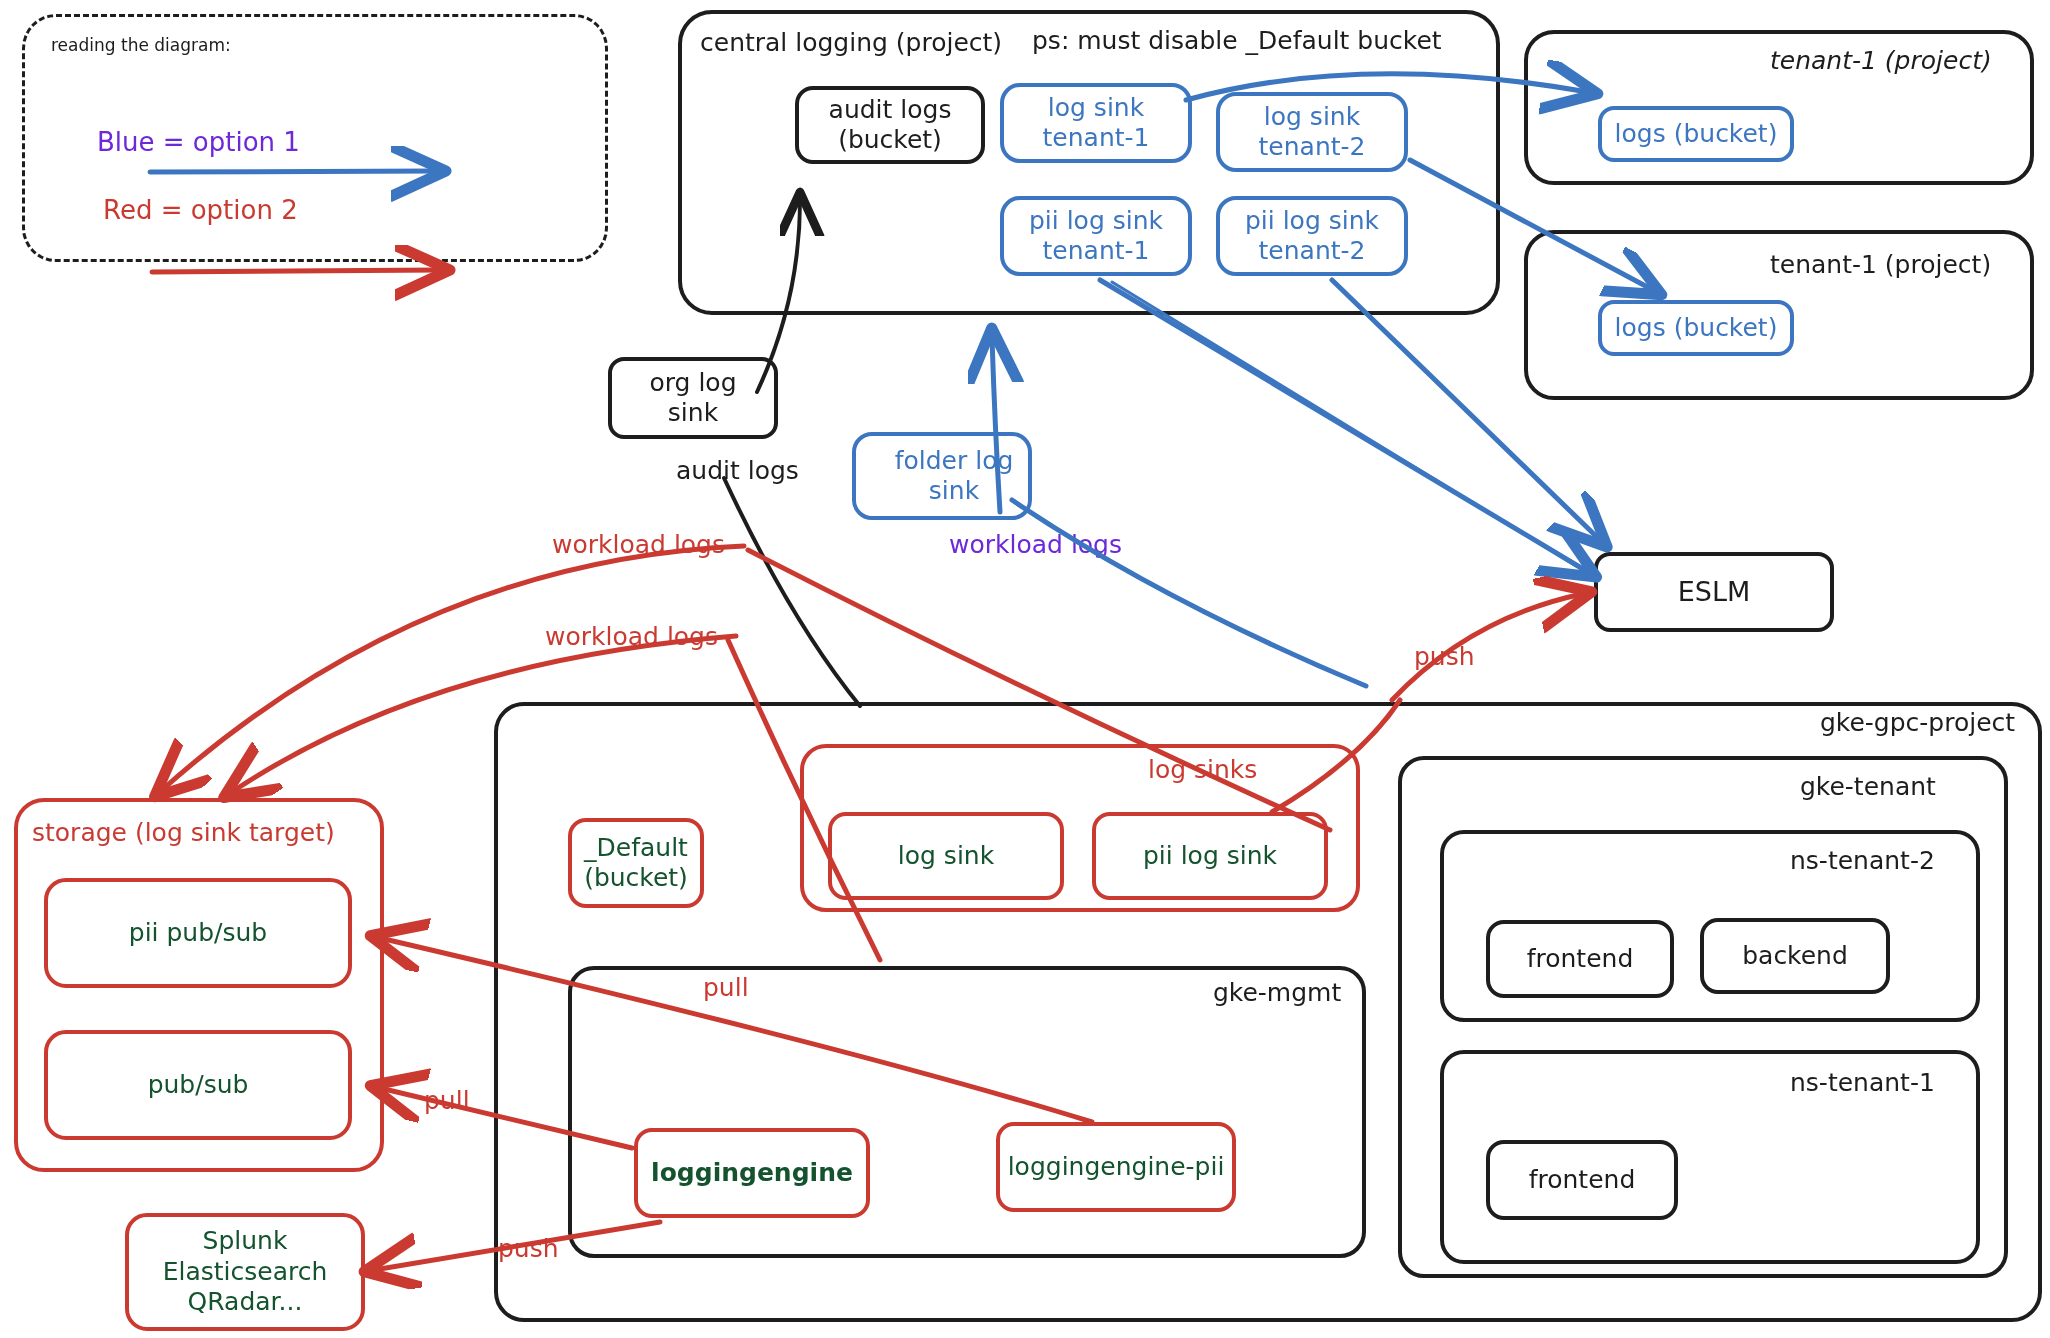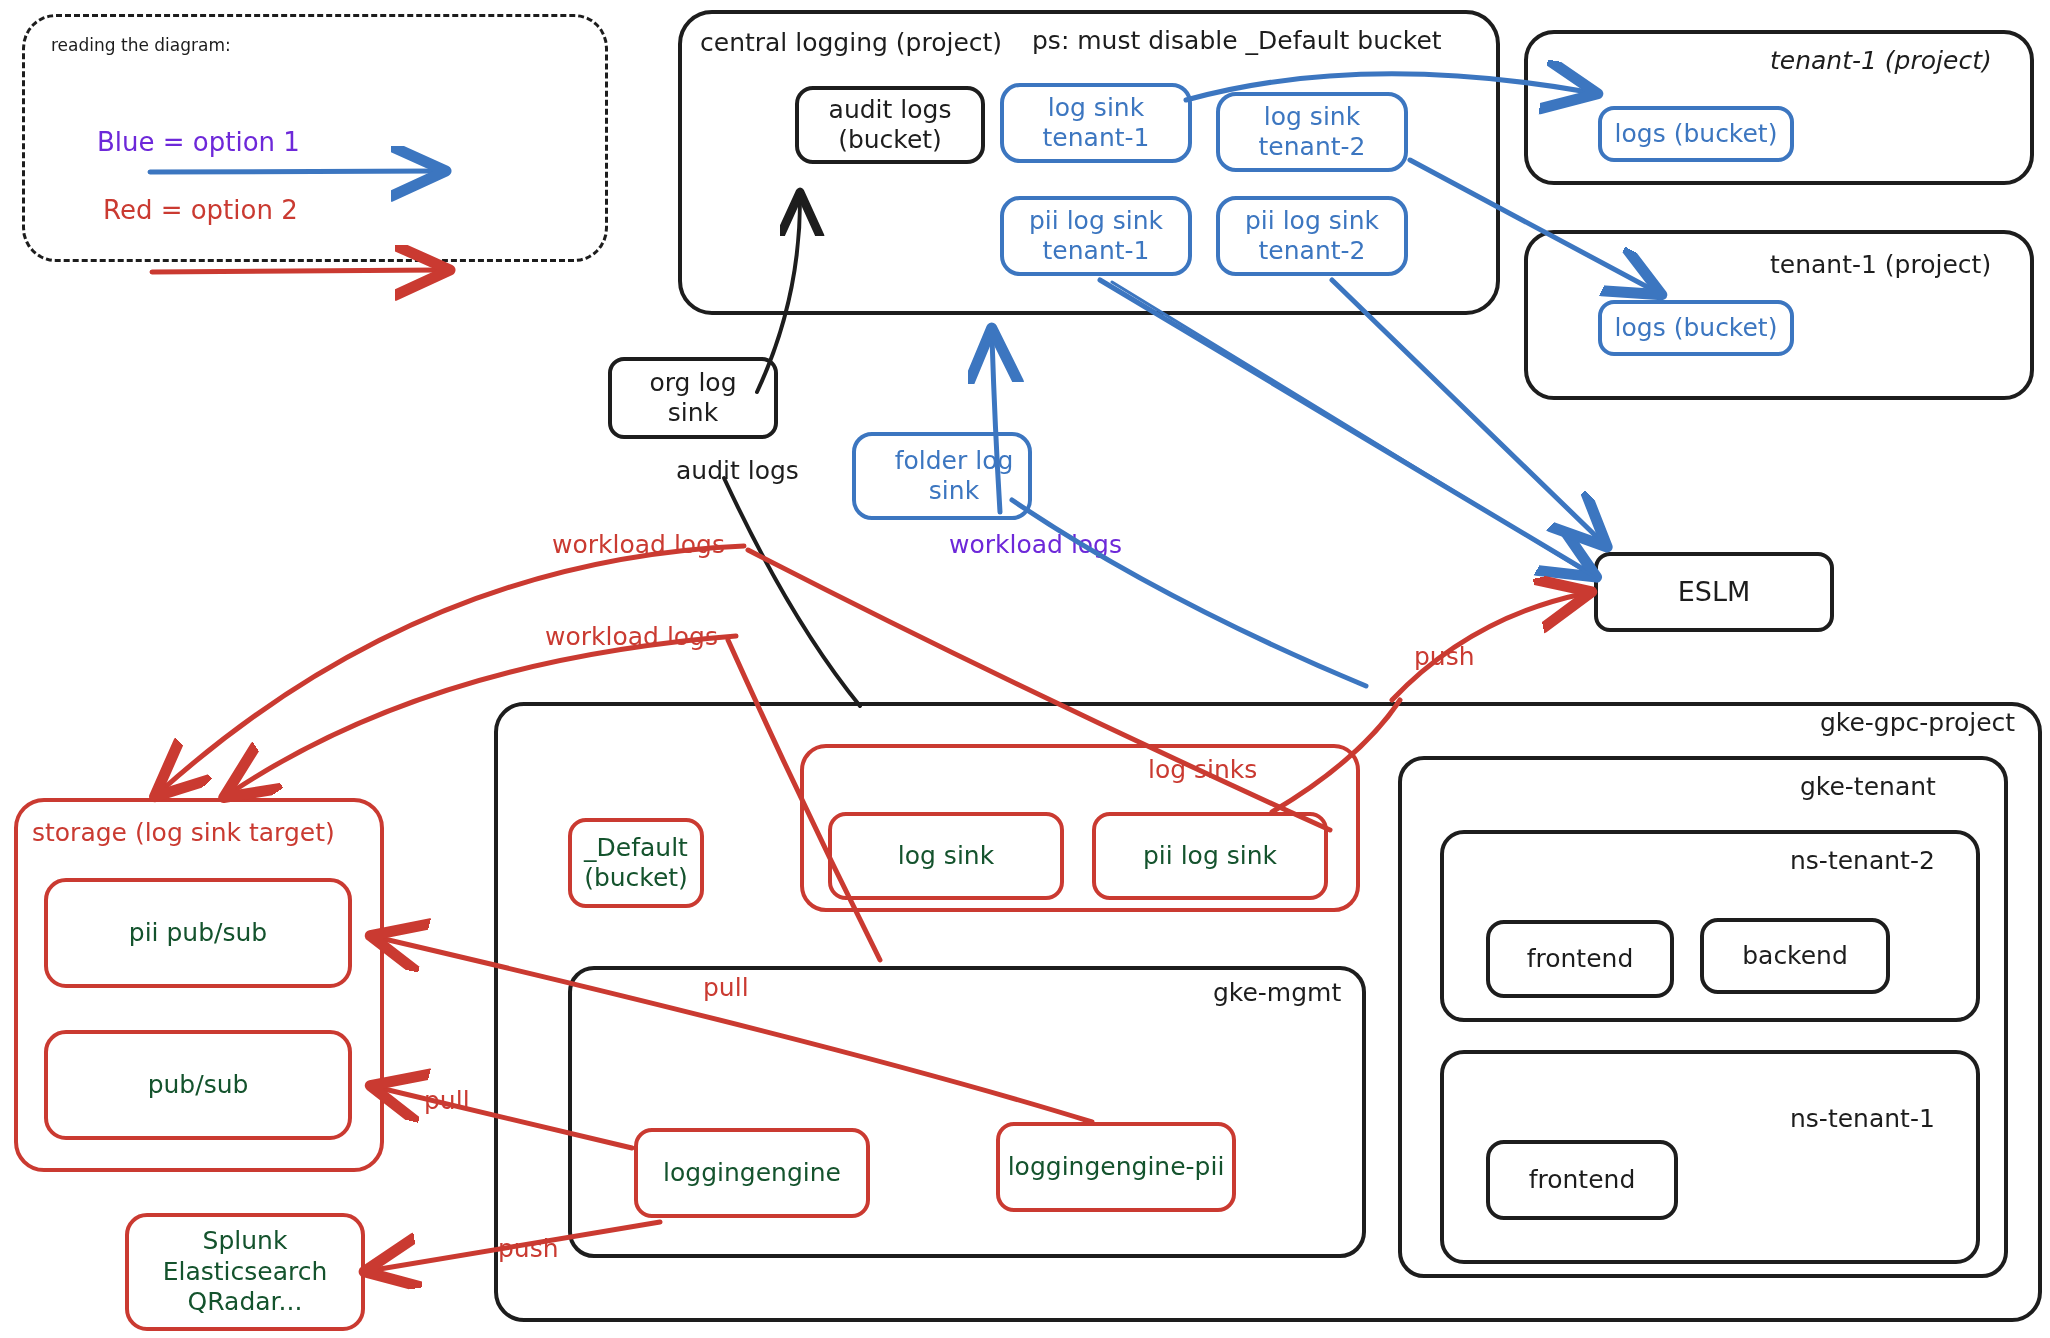--- a/index.html
+++ b/index.html
@@ -115,33 +115,33 @@
     <span>(bucket)</span>
   </div>
 
   <div class="box k-red" style="left:800px;top:744px;width:560px;height:168px;border-width:4px;border-radius:26px;"></div>
   <div class="lbl red" style="left:1148px;top:755px;font-size:25px;">log sinks</div>
   <div class="box k-red" style="left:828px;top:812px;width:236px;height:88px;border-width:4px;border-radius:18px;font-size:25px;">log sink</div>
   <div class="box k-red" style="left:1092px;top:812px;width:236px;height:88px;border-width:4px;border-radius:18px;font-size:25px;">pii log sink</div>
 
   <div class="box k-black" style="left:568px;top:966px;width:798px;height:292px;border-width:4px;border-radius:26px;"></div>
   <div class="lbl black" style="left:1213px;top:978px;font-size:25px;">gke-mgmt</div>
-  <div class="box k-red" style="left:634px;top:1128px;width:236px;height:90px;border-width:4px;border-radius:18px;font-size:25px;">loggingengine</div>
+  <div class="box k-red" style="left:634px;top:1128px;width:236px;height:90px;border-width:4px;border-radius:18px;font-size:25px;font-weight:bold;">loggingengine</div>
   <div class="box k-red" style="left:996px;top:1122px;width:240px;height:90px;border-width:4px;border-radius:18px;font-size:25px;">loggingengine-pii</div>
 
   <div class="box k-black" style="left:1398px;top:756px;width:610px;height:522px;border-width:4px;border-radius:26px;"></div>
   <div class="lbl black" style="left:1800px;top:772px;font-size:25px;">gke-tenant</div>
 
   <div class="box k-black" style="left:1440px;top:830px;width:540px;height:192px;border-width:4px;border-radius:24px;"></div>
   <div class="lbl black" style="left:1790px;top:846px;font-size:25px;">ns-tenant-2</div>
   <div class="box k-black" style="left:1486px;top:920px;width:188px;height:78px;border-width:4px;border-radius:18px;font-size:25px;">frontend</div>
   <div class="box k-black" style="left:1700px;top:918px;width:190px;height:76px;border-width:4px;border-radius:18px;font-size:25px;">backend</div>
 
   <div class="box k-black" style="left:1440px;top:1050px;width:540px;height:214px;border-width:4px;border-radius:24px;"></div>
-  <div class="lbl black" style="left:1790px;top:1068px;font-size:25px;margin-top:36px;">ns-tenant-1</div>
+  <div class="lbl black" style="left:1790px;top:1068px;font-size:25px;">ns-tenant-1</div>
   <div class="box k-black" style="left:1486px;top:1140px;width:192px;height:80px;border-width:4px;border-radius:18px;font-size:25px;">frontend</div>
 
   <svg id="wires" viewBox="0 0 2050 1338">
     <defs>
       <marker id="ahB" markerWidth="14" markerHeight="14" refX="9" refY="5" orient="auto">
         <path d="M0,0 L11,5 L0,10" fill="none" stroke="#3c76c0" stroke-width="2.2" stroke-linecap="round" stroke-linejoin="round"></path>
       </marker>
       <marker id="ahR" markerWidth="14" markerHeight="14" refX="9" refY="5" orient="auto">
         <path d="M0,0 L11,5 L0,10" fill="none" stroke="#ca3a31" stroke-width="2.2" stroke-linecap="round" stroke-linejoin="round"></path>
       </marker>

